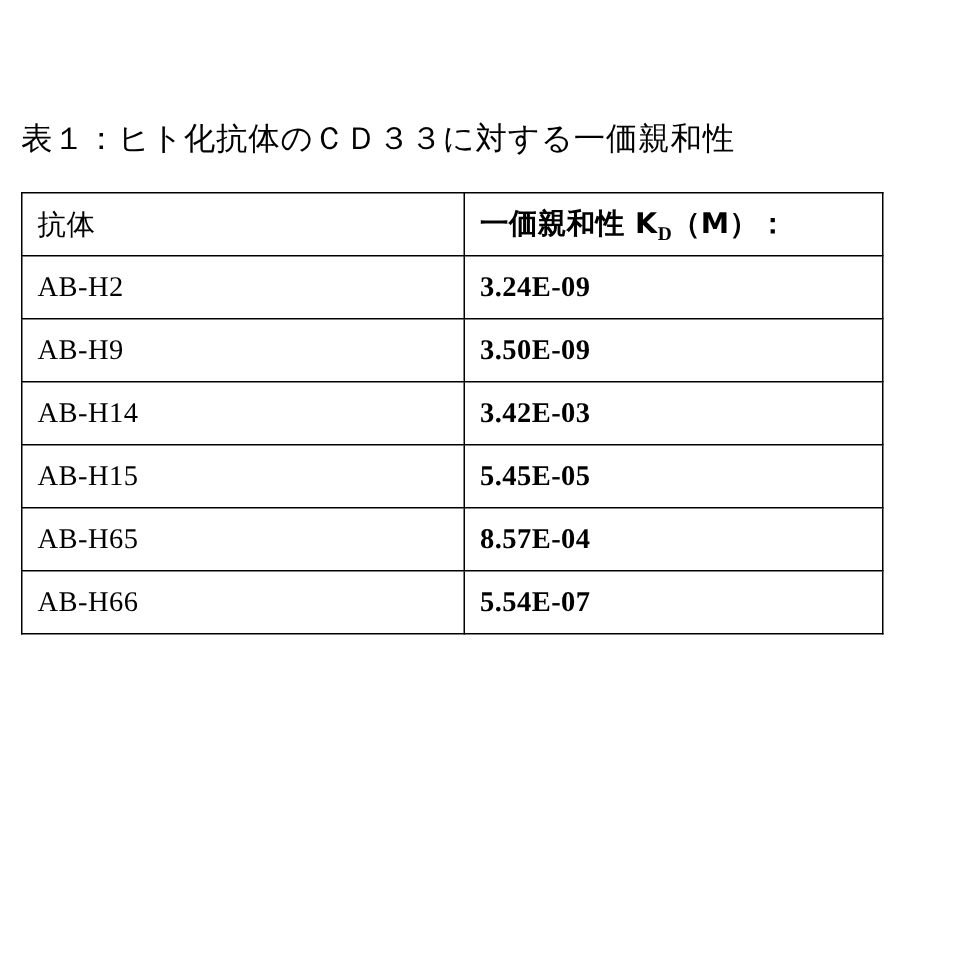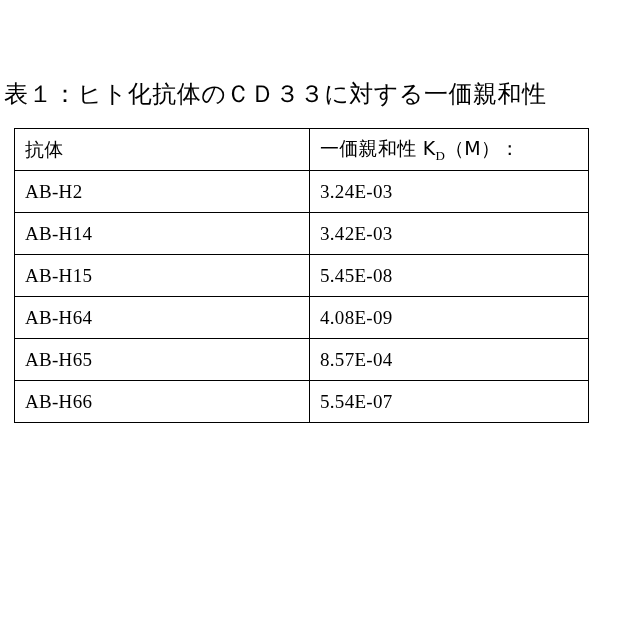--- a/index.html
+++ b/index.html
@@ -15,23 +15,23 @@
     overflow: hidden;
   }
   .page {
     position: relative;
     width: 640px;
     height: 640px;
     box-sizing: border-box;
   }
   .caption {
     position: absolute;
-    left: 4px;
+    left: 14px;
     top: 80px;
-    font-size: 24px;
+    font-size: 21px;
     line-height: 1.2;
     letter-spacing: 0.5px;
     white-space: nowrap;
     font-family: "Liberation Serif", serif;
   }
   .table-wrap {
     position: absolute;
     left: 14px;
     top: 128px;
     width: 552px;
@@ -47,21 +47,21 @@
     height: 41px;
     padding: 0 0 0 10px;
     vertical-align: middle;
     font-size: 19px;
     font-family: "Liberation Serif", serif;
     letter-spacing: 0.3px;
     white-space: nowrap;
     overflow: hidden;
   }
   table.affinity td.col-antibody { width: 284px; }
-  table.affinity td.col-value { width: 268px; }
+  table.affinity td.col-value { width: 268px; font-weight: bold; }
   .hdr-cell { font-size: 19px; }
   .sub {
     font-size: 13px;
     vertical-align: sub;
     letter-spacing: 0;
   }
   .jp { font-family: "DejaVu Sans", sans-serif; }
 </style>
 </head>
 <body>
@@ -73,33 +73,33 @@
   <div class="table-wrap">
     <table class="affinity">
       <tbody>
         <tr>
           <td class="col-antibody hdr-cell jp">抗体</td>
           <td class="col-value hdr-cell"><span class="jp">一価親和性 K</span><span class="sub">D</span><span class="jp">（M）：</span></td>
         </tr>
 
         <tr>
           <td class="col-antibody">AB-H2</td>
-          <td class="col-value">3.24E-03</td>
+          <td class="col-value">3.24E-09</td>
+        </tr>
+        <tr>
+          <td class="col-antibody">AB-H9</td>
+          <td class="col-value">3.50E-09</td>
         </tr>
         <tr>
           <td class="col-antibody">AB-H14</td>
           <td class="col-value">3.42E-03</td>
         </tr>
         <tr>
           <td class="col-antibody">AB-H15</td>
-          <td class="col-value">5.45E-08</td>
-        </tr>
-        <tr>
-          <td class="col-antibody">AB-H64</td>
-          <td class="col-value">4.08E-09</td>
+          <td class="col-value">5.45E-05</td>
         </tr>
         <tr>
           <td class="col-antibody">AB-H65</td>
           <td class="col-value">8.57E-04</td>
         </tr>
         <tr>
           <td class="col-antibody">AB-H66</td>
           <td class="col-value">5.54E-07</td>
         </tr>
       </tbody>

